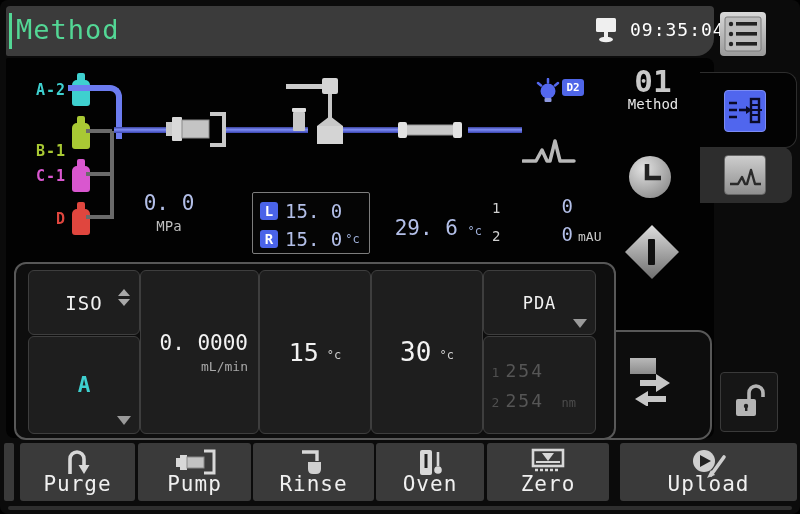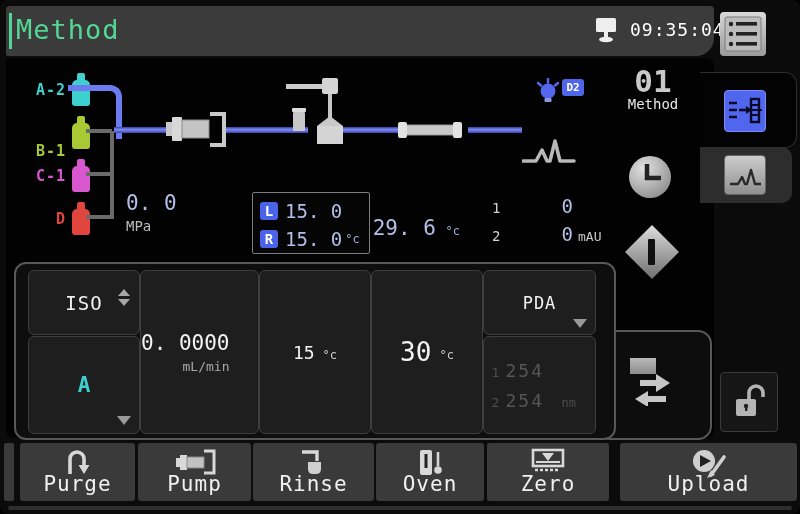--- a/index.html
+++ b/index.html
@@ -143,38 +143,38 @@
   <svg class="abs" style="left:522px;top:138px;" width="54" height="26">
     <path d="M1,23 H14 L20,12 L25,23 H28 L33,3 L38,23 H52" fill="none" stroke="#b8b8b8" stroke-width="3.5" stroke-linejoin="round" stroke-linecap="round"></path>
   </svg>
   <svg class="abs" style="left:534px;top:78px;" width="30" height="30">
     <circle cx="14" cy="13" r="7.5" fill="#5468ee"></circle>
     <rect x="10.5" y="20" width="7" height="4" rx="1" fill="#8d98e0"></rect>
     <path d="M14,1 V4.5 M4,5 L7,7.5 M24,5 L21,7.5" stroke="#5468ee" stroke-width="2.5" stroke-linecap="round"></path>
   </svg>
   <div class="abs" style="left:562px;top:79px;width:22px;height:17px;background:#4f66e8;border-radius:3px;color:#fff;font-size:11px;font-weight:bold;display:flex;align-items:center;justify-content:center;">D2</div>
 
-  <div class="abs" style="left:126px;top:191px;width:86px;text-align:left;">
+  <div class="abs" style="left:126px;top:191px;width:86px;text-align:center;">
     <div class="val" style="font-size:21px;">0. 0</div>
     <div style="font-size:14px;color:#bdbdbd;margin-top:3px;">MPa</div>
   </div>
 
   <div class="abs lrbox">
     <div class="lrrow" style="margin-top:4px;">
       <span class="lrbadge">L</span>
       <span class="lrval">15. 0</span>
     </div>
     <div class="lrrow">
       <span class="lrbadge">R</span>
       <span class="lrval">15. 0</span>
       <span class="unit-sm" style="margin-left:3px;">°c</span>
     </div>
   </div>
 
-  <div class="abs" style="left:368px;top:216px;width:92px;text-align:right;">
+  <div class="abs" style="left:390px;top:216px;width:92px;text-align:right;">
     <span class="val" style="font-size:21px;">29. 6</span>
     <span class="unit-sm">°c</span>
   </div>
 
   <div class="abs chrow" style="left:492px;top:195px;">
     <span class="chnum">1</span>
     <span class="chval">0</span>
     <span class="chunit"></span>
   </div>
   <div class="abs chrow" style="left:492px;top:223px;">
@@ -231,29 +231,29 @@
       <span class="tri-up-s" style="display:block;margin-bottom:3px;"></span>
       <span class="tri-dn-s" style="display:block;"></span>
     </span>
   </div>
 
   <div class="cell" style="left:28px;top:336px;width:110px;height:96px;">
     <span style="font-size:21px;color:#3ed0cf;font-weight:bold;">A</span>
     <span class="tri-dn" style="position:absolute;right:8px;bottom:8px;"></span>
   </div>
 
-  <div class="cell" style="left:140px;top:270px;width:117px;height:162px;justify-content:flex-start;align-items:center;">
+  <div class="cell" style="left:140px;top:270px;width:117px;height:162px;justify-content:flex-end;align-items:center;">
     <div style="text-align:right;padding-right:10px;">
       <div style="font-size:21px;">0. 0000</div>
       <div style="font-size:13px;color:#a8a8a8;margin-top:4px;">mL/min</div>
     </div>
   </div>
 
   <div class="cell" style="left:259px;top:270px;width:110px;height:162px;">
-    <span style="font-size:18px;text-align:right;">15</span>
+    <span style="font-size:25px;text-align:right;">15</span>
     <span style="font-size:12px;color:#d0d0d0;margin-left:8px;margin-top:5px;">°c</span>
   </div>
 
   <div class="cell" style="left:371px;top:270px;width:110px;height:162px;">
     <span style="font-size:26px;">30</span>
     <span style="font-size:12px;color:#d0d0d0;margin-left:8px;margin-top:5px;">°c</span>
   </div>
 
   <div class="cell" style="left:483px;top:270px;width:111px;height:63px;">
     <span style="font-size:17px;letter-spacing:1px;">PDA</span>

